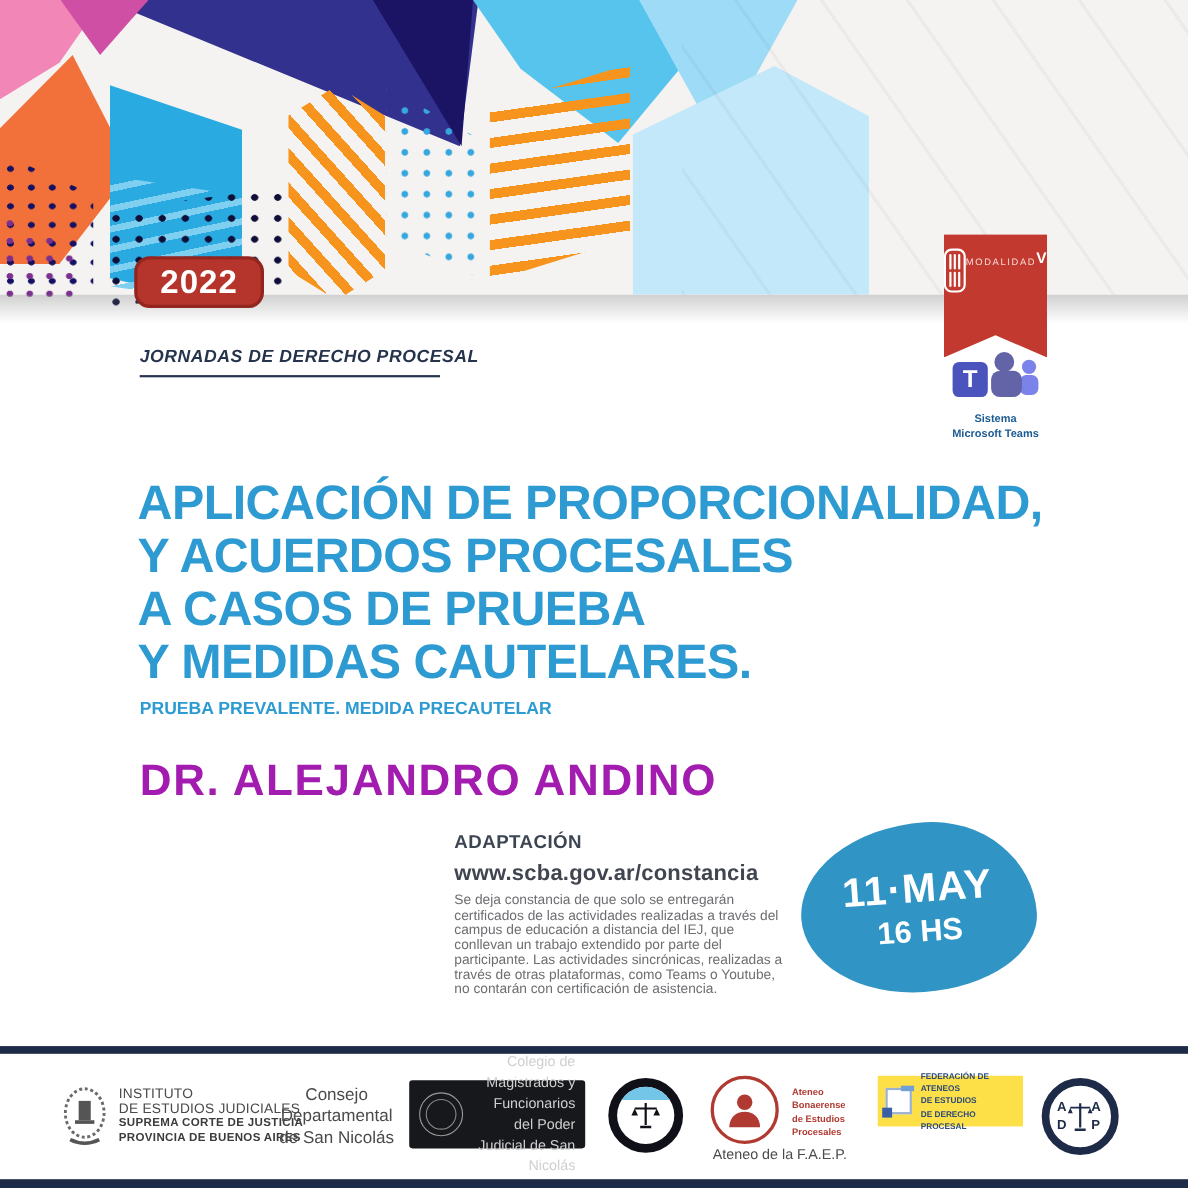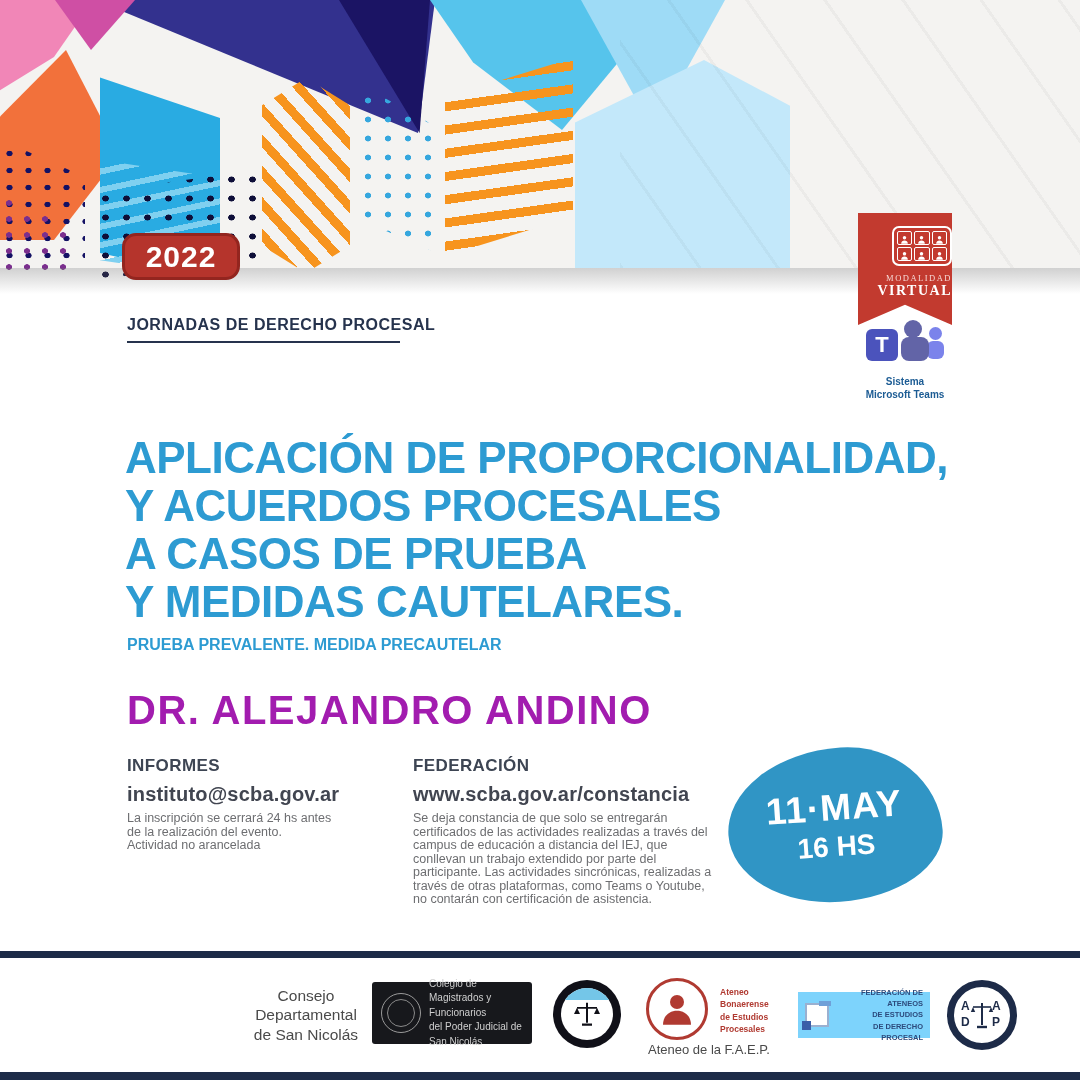--- a/index.html
+++ b/index.html
@@ -56,41 +56,41 @@
 
   
   .year-badge{position:absolute;left:122px;top:233px;width:118px;height:47px;z-index:6;
           background:#b5342c;border:3px solid #93251f;border-radius:14px;box-sizing:border-box;
           display:flex;align-items:center;justify-content:center;
           color:#fff;font-size:30px;font-weight:bold;letter-spacing:1px;}
 
   
   .ribbon{position:absolute;left:858px;top:213px;width:94px;height:112px;z-index:6;
           background:#c23a2f;clip-path:polygon(0 0,100% 0,100% 100%,50% 82%,0 100%);
-          display:flex;flex-direction:column;align-items:flex-end;padding-top:13px;box-sizing:border-box;font-family:Liberation Serif, serif;}
+          display:flex;flex-direction:row;align-items:flex-start;padding-top:13px;box-sizing:border-box;}
   .vc-grid{width:60px;border:2px solid #fff;border-radius:7px;padding:3px;box-sizing:border-box;
           display:grid;grid-template-columns:repeat(3,1fr);gap:2px;}
   .vc-cell{border:1.5px solid #fff;border-radius:2px;height:12px;display:flex;align-items:flex-end;justify-content:center;overflow:hidden;}
   .vc-cell svg{width:9px;height:9px;display:block;}
   .ribbon-line1{margin-top:7px;color:#f6d9d6;font-size:8.5px;letter-spacing:1.5px;}
   .ribbon-line2{color:#fff;font-size:14px;font-weight:bold;letter-spacing:1.5px;}
 
   
   .teams{position:absolute;left:866px;top:320px;width:78px;height:50px;z-index:6;}
   .teams .head2{position:absolute;right:2px;top:7px;width:13px;height:13px;border-radius:50%;background:#7b83eb;}
   .teams .body2{position:absolute;right:0;top:21px;width:17px;height:18px;border-radius:6px;background:#7b83eb;}
   .teams .head1{position:absolute;right:22px;top:0;width:18px;height:18px;border-radius:50%;background:#6264a7;}
   .teams .body1{position:absolute;right:15px;top:17px;width:28px;height:24px;border-radius:8px;background:#6264a7;}
   .teams .square{position:absolute;left:0;top:9px;width:32px;height:32px;border-radius:6px;background:#4b53bc;
           color:#fff;font-weight:bold;font-size:22px;display:flex;align-items:center;justify-content:center;}
   .teams-caption{position:absolute;left:838px;top:376px;width:134px;text-align:center;z-index:6;
           color:#1c5c94;font-size:10px;font-weight:bold;line-height:1.25;}
 
   
-  .kicker{position:absolute;left:127px;top:316px;color:#26334d;font-size:16px;font-weight:bold;letter-spacing:.5px;}
+  .kicker{position:absolute;left:127px;top:316px;color:#26334d;font-size:16px;font-weight:bold;letter-spacing:.5px;font-style:italic;}
   .kicker-rule{position:absolute;left:127px;top:341px;width:273px;height:2px;background:#26334d;}
 
   
   .title{position:absolute;left:125px;top:394px;color:#2d9bd2;font-weight:bold;
          font-size:44px;line-height:48px;letter-spacing:-.5px;margin-top:40px;}
   .subtitle{position:absolute;left:127px;top:636px;color:#2d9bd2;font-weight:bold;font-size:16px;}
   .speaker{position:absolute;left:127px;top:688px;color:#a21caf;font-weight:bold;
            font-size:40px;letter-spacing:1.5px;}
 
   
@@ -122,35 +122,35 @@
   .iej-text{margin-left:9px;color:#4a4a4a;}
   .iej-l1,.iej-l2{font-size:12.5px;line-height:14px;letter-spacing:.2px;}
   .iej-l3,.iej-l4{font-size:10.5px;line-height:13px;font-weight:bold;color:#3c3c3c;letter-spacing:.3px;}
   .consejo{position:absolute;left:248px;top:28px;width:116px;text-align:center;
         color:#4a4a4a;font-size:15.5px;line-height:1.25;}
   .colegio-box{position:absolute;left:372px;top:24px;width:160px;height:62px;background:#17181c;border-radius:3px;
         display:flex;align-items:center;padding:0 9px;box-sizing:border-box;}
   .colegio-seal{width:38px;height:38px;border-radius:50%;border:1px solid #9a9a9a;flex:0 0 auto;
         display:flex;align-items:center;justify-content:center;}
   .colegio-seal-inner{width:26px;height:26px;border-radius:50%;border:1px solid #8a8a8a;}
-  .colegio-text{margin-left:8px;color:#cfcfcf;font-size:10px;line-height:1.45;}
+  .colegio-text{margin-left:8px;color:#cfcfcf;font-size:13px;line-height:1.45;text-align:right;}
   .seal-round{position:absolute;left:553px;top:22px;width:68px;height:68px;border-radius:50%;background:#101018;
         display:flex;align-items:center;justify-content:center;}
   .seal-inner{width:52px;height:52px;border-radius:50%;background:#fff;position:relative;overflow:hidden;
         display:flex;align-items:center;justify-content:center;}
   .seal-band{position:absolute;left:0;top:0;width:100%;height:12px;background:#74c6e8;}
   .seal-inner svg{width:30px;height:30px;position:relative;}
   .ateneo{position:absolute;left:646px;top:20px;display:flex;align-items:flex-start;}
   .ateneo-disc{width:62px;height:62px;border-radius:50%;background:#fff;border:3px solid #b03a31;box-sizing:border-box;
         display:flex;align-items:center;justify-content:center;}
   .ateneo-disc svg{width:42px;height:42px;}
   .ateneo-text{margin-left:12px;margin-top:8px;color:#b03a31;font-size:8.5px;font-weight:bold;line-height:1.45;}
   .ateneo-member{position:absolute;left:648px;top:84px;color:#4a4a4a;font-size:13px;}
-  .faep-box{position:absolute;left:798px;top:34px;width:132px;height:46px;background:#7dd3fc;
-        display:flex;align-items:center;padding:0 7px;box-sizing:border-box;text-align:right;}
+  .faep-box{position:absolute;left:798px;top:20px;width:132px;height:46px;background:#fde047;
+        display:flex;align-items:center;padding:0 7px;box-sizing:border-box;}
   .faep-logo{width:24px;height:24px;position:relative;flex:0 0 auto;background:#fff;border:2px solid #9ab0d0;box-sizing:border-box;}
   .faep-logo::after{content:"";position:absolute;left:-5px;bottom:-5px;width:9px;height:9px;background:#3b5ea8;}
   .faep-logo::before{content:"";position:absolute;right:-4px;top:-4px;width:12px;height:5px;background:#6fa0d8;}
   .faep-text{margin-left:8px;color:#2c4a7c;font-size:7.5px;font-weight:bold;line-height:1.5;}
   .aadp{position:absolute;left:947px;top:22px;width:70px;height:70px;border-radius:50%;background:#fff;
         border:7px solid #1d2b48;box-sizing:border-box;}
   .aadp svg{position:absolute;left:16px;top:14px;width:24px;height:28px;}
   .aadp .lt{position:absolute;color:#1d2b48;font-size:12px;font-weight:bold;}
   .aadp .lt-a1{left:7px;top:12px;} .aadp .lt-d{left:7px;top:28px;}
   .aadp .lt-a2{left:38px;top:12px;} .aadp .lt-p{left:38px;top:28px;}
@@ -244,43 +244,50 @@
   <div class="title">
     <div>APLICACIÓN DE PROPORCIONALIDAD,</div>
     <div>Y ACUERDOS PROCESALES</div>
     <div>A CASOS DE PRUEBA</div>
     <div>Y MEDIDAS CAUTELARES.</div>
   </div>
   <div class="subtitle">PRUEBA PREVALENTE. MEDIDA PRECAUTELAR</div>
 
   <div class="speaker">DR. ALEJANDRO ANDINO</div>
 
-  <div class="col col-informes">
-    <div class="col-h">INFORMES</div>
-    <div class="col-strong">instituto@scba.gov.ar</div>
-    <div class="col-note ml">La inscripción se cerrará 24 hs antes
-de la realización del evento.
-Actividad no arancelada</div>
-  </div>
 
   <div class="col col-inscripcion">
-    <div class="col-h">FEDERACIÓN</div>
+    <div class="col-h">ADAPTACIÓN</div>
     <div class="col-strong">www.scba.gov.ar/constancia</div>
     <div class="col-note">Se deja constancia de que solo se entregarán certificados de las actividades realizadas a través del campus de educación a distancia del IEJ, que conllevan un trabajo extendido por parte del participante. Las actividades sincrónicas, realizadas a través de otras plataformas, como Teams o Youtube, no contarán con certificación de asistencia.</div>
   </div>
 
   <div class="blob">
     <div class="blob-date">11·MAY</div>
     <div class="blob-time">16 HS</div>
   </div>
 
   <div class="navy-bar"></div>
 
   <div class="footer">
 
+    <div class="iej">
+      <svg class="iej-crest" viewBox="0 0 40 52">
+        <ellipse cx="20" cy="24" rx="16" ry="20" fill="none" stroke="#6a6a6a" stroke-width="2.4" stroke-dasharray="2.5 2.2"></ellipse>
+        <rect x="15" y="14" width="10" height="16" fill="#555"></rect>
+        <rect x="12" y="30" width="16" height="3" fill="#555"></rect>
+        <path d="M8 46 q12 6 24 0" fill="none" stroke="#555" stroke-width="3"></path>
+      </svg>
+      <div class="iej-text">
+        <div class="iej-l1">INSTITUTO</div>
+        <div class="iej-l2">DE ESTUDIOS JUDICIALES</div>
+        <div class="iej-l3">SUPREMA CORTE DE JUSTICIA</div>
+        <div class="iej-l4">PROVINCIA DE BUENOS AIRES</div>
+      </div>
+    </div>
 
     <div class="consejo ml">Consejo
 Departamental
 de San Nicolás</div>
 
     <div class="colegio-box">
       <span class="colegio-seal">
           <span class="colegio-seal-inner"></span>
         </span>
       <span class="colegio-text ml">Colegio de

